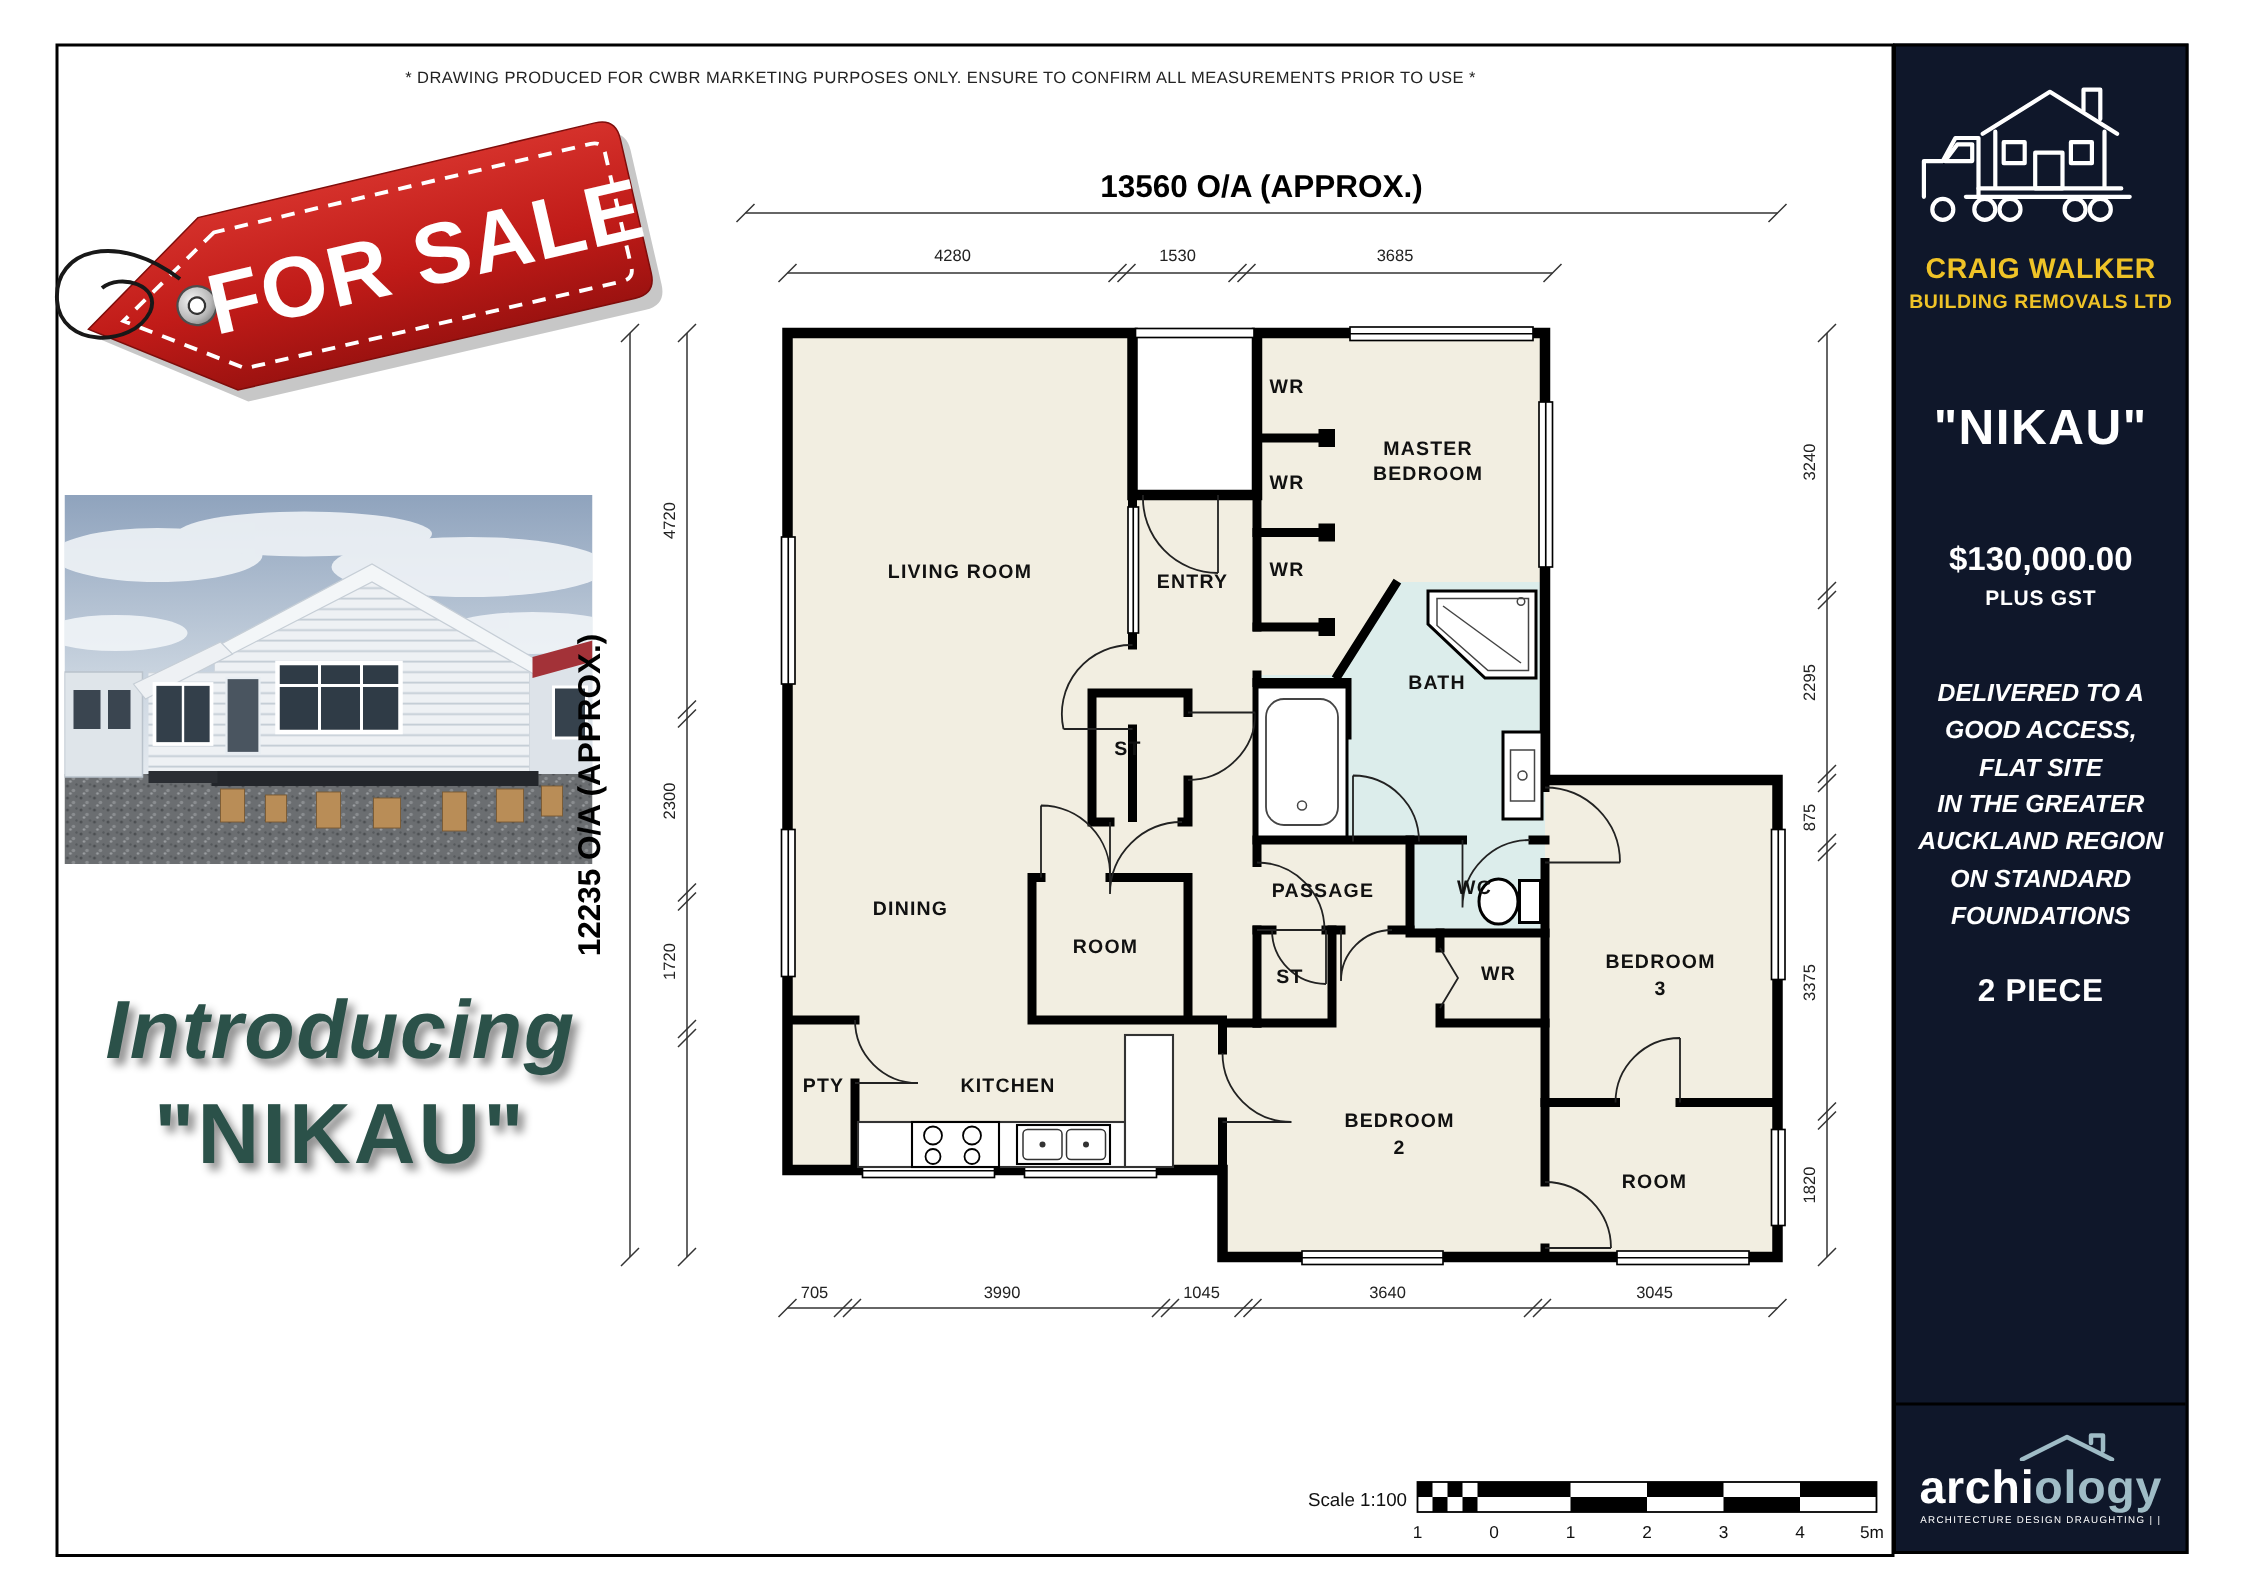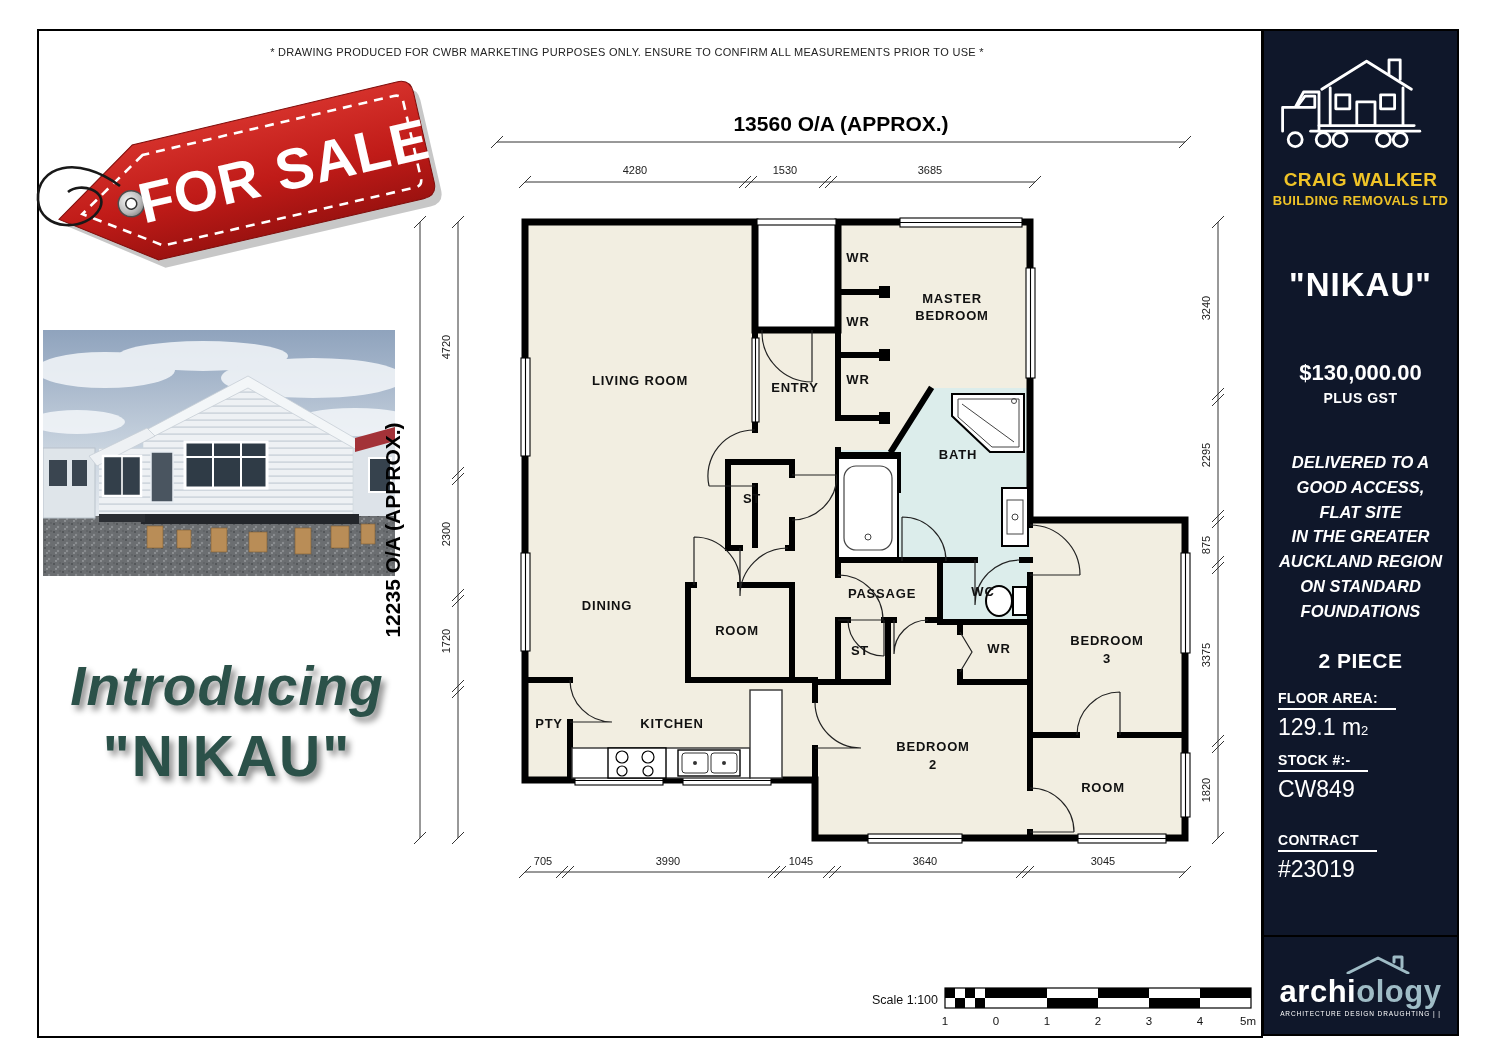--- a/index.html
+++ b/index.html
@@ -373,29 +373,20 @@
     <div class="price-sub">PLUS GST</div>
     <div class="delivery">DELIVERED TO A
 GOOD ACCESS,
 FLAT SITE
 IN THE GREATER
 AUCKLAND REGION
 ON STANDARD
 FOUNDATIONS</div>
     <div class="pieces">2 PIECE</div>
 
-    <div class="info">
-      <div class="info-label">FLOOR AREA:</div>
-      <div class="info-value"><span>129.1 m</span><span class="sup">2</span></div>
-      <div class="info-label">STOCK #:-</div>
-      <div class="info-value">CW849</div>
-      <div class="gap"></div>
-      <div class="info-label">CONTRACT</div>
-      <div class="info-value">#23019</div>
-    </div>
 
     <div class="archio">
       <svg width="96" height="20" viewBox="0 0 96 20" style="margin-left:34px">
         <path d="M18,19 L48,4 L78,19 M64,8 V3 H72 V13" fill="none" stroke="#9FBCC6" stroke-width="3" stroke-linejoin="round" stroke-linecap="round"></path>
       </svg>
       <div class="archio-word"><span class="p1">archi</span><span class="p2">ology</span></div>
       <div class="archio-tag">ARCHITECTURE DESIGN DRAUGHTING |  |</div>
     </div>
   </div>
 </div>

